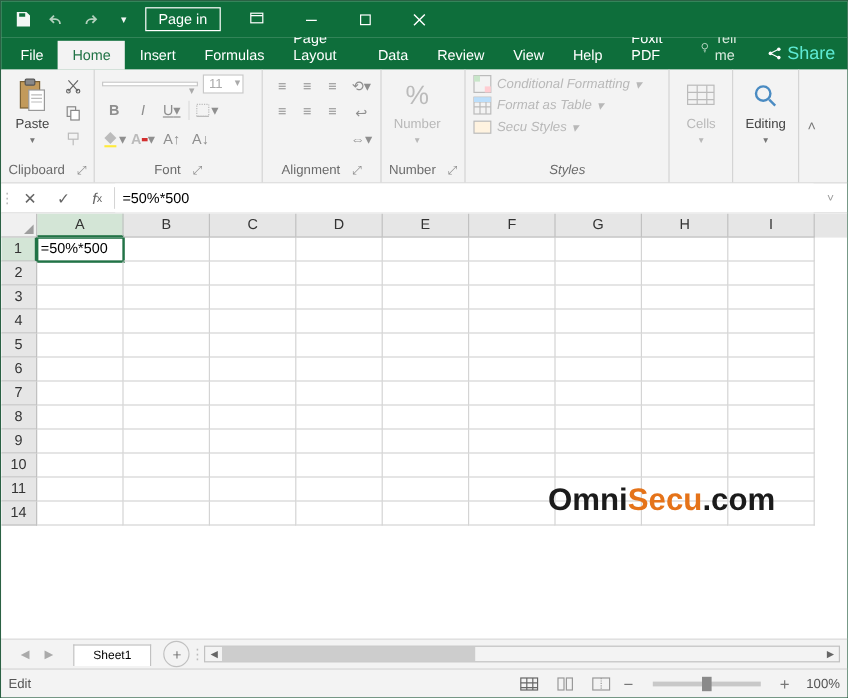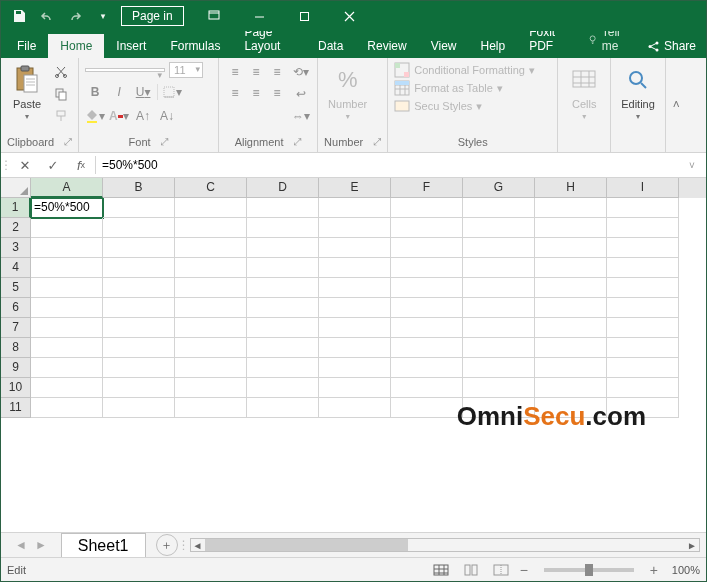--- a/index.html
+++ b/index.html
@@ -14,21 +14,21 @@
 .signin-btn { border: 1px solid #fff; padding: 2px 10px; font-size: 12px; color: #fff; margin-right: 8px; }
 .win-controls { display: flex; }
 .win-btn { width: 45px; height: 30px; display: flex; align-items: center; justify-content: center; color: #fff; }
 
 
 .tabbar { height: 27px; background: #0e6e3b; display: flex; align-items: flex-end; padding-left: 4px; }
 .tab { padding: 5px 12px; font-size: 12px; color: #fff; }
 .tab.active { background: #f3f3f3; color: #217346; font-weight: 400; }
 .tab.file { color: #fff; }
 .tellme { display: flex; align-items: center; gap: 4px; padding: 5px 8px; font-size: 12px; color: #d8eadd; margin-top: 28px; }
-.share { margin-left: auto; display: flex; align-items: center; gap: 4px; padding: 5px 10px; font-size: 12px; color: #ffffff; }
+.share { margin-left: auto; display: flex; align-items: center; gap: 4px; padding: 5px 10px; font-size: 15px; color: #5eead4; }
 
 
 .ribbon { height: 95px; background: #f3f3f3; border-bottom: 1px solid #d4d4d4; display: flex; }
 .group { border-right: 1px solid #d4d4d4; display: flex; flex-direction: column; padding: 4px 6px 2px; }
 .group-body { flex: 1; display: flex; gap: 4px; align-items: flex-start; }
 .group-label { text-align: center; font-size: 11px; color: #6b6b6b; padding-bottom: 2px; display: flex; align-items: center; justify-content: center; gap: 10px; }
 .group-label .dlg { font-size: 10px; color: #8f8f8f; }
 .big-btn { display: flex; flex-direction: column; align-items: center; font-size: 11px; color: #444; gap: 2px; padding: 2px 4px; }
 .big-btn.disabled, .disabled { color: #b8b8b8; }
 .icon-box { width: 32px; height: 32px; display: flex; align-items: center; justify-content: center; }
@@ -67,21 +67,21 @@
 
 
 .watermark { position: absolute; right: 60px; bottom: 100px; text-align: right; font-family: Arial, sans-serif; pointer-events: none; }
 .wm-main { font-size: 26px; font-weight: 700; color: #1b1b1b; }
 .wm-main .orange { color: #e57319; }
 .wm-sub { font-family: "Comic Sans MS", cursive; color: #e57319; font-size: 18px; margin-top: -2px; }
 
 
 .tabstrip { height: 25px; background: #f3f3f3; border-top: 1px solid #d4d4d4; display: flex; align-items: center; font-size: 12px; }
 .ts-nav { display: flex; gap: 8px; padding: 0 14px; color: #aaa; }
-.sheet-tab { padding: 3px 16px; border: 1px solid #c1c1c1; border-bottom: none; background: #fff; font-size: 16px; margin-bottom: -1px; }
+.sheet-tab { padding: 3px 16px; border: 1px solid #c1c1c1; border-bottom: none; background: #fff; font-size: 10px; margin-bottom: -1px; }
 .add-sheet { width: 22px; height: 22px; display: flex; align-items: center; justify-content: center; margin-left: 10px; border: 1px solid #c1c1c1; border-radius: 50%; color: #666; font-size: 12px; }
 .hscroll { flex: 1; margin: 0 6px; height: 14px; border: 1px solid #c1c1c1; position: relative; display: flex; align-items: center; }
 .hscroll .thumb { position: absolute; left: 14px; width: 40%; top: 0; bottom: 0; background: #cdcdcd; }
 .hscroll .arr { width: 14px; text-align: center; font-size: 10px; color: #666; z-index: 1; }
 
 
 .status { height: 24px; background: #f3f3f3; border-top: 1px solid #d4d4d4; display: flex; align-items: center; font-size: 11px; color: #555; padding: 0 6px; gap: 8px; }
 .status .spacer { flex: 1; }
 .view-btn { width: 22px; height: 18px; display: flex; align-items: center; justify-content: center; color: #666; }
 .zoom-slider { width: 90px; height: 4px; background: #c8c8c8; position: relative; margin: 0 8px; }
@@ -275,21 +275,21 @@
           <span>Number</span>
           <span style="font-size:8px;">▾</span>
         </div>
       </div>
       <div class="group-label">
           <span>Number</span>
           <span class="dlg">⤢</span>
         </div>
     </div>
 
-    <div class="group" style="min-width:170px;">
+    <div class="group" style="min-width:170px;font-style:italic;">
       <div class="group-body">
         <div class="styles-rows">
           <div class="style-row"><svg width="16" height="16" viewBox="0 0 16 16">
                 <rect x="1" y="1" width="14" height="14" fill="none" stroke="#bbb"></rect>
                 <rect x="1" y="1" width="5" height="5" fill="#c8e6c9"></rect>
                 <rect x="10" y="10" width="5" height="5" fill="#ffcdd2"></rect>
               </svg><span>Conditional Formatting</span> ▾</div>
           <div class="style-row"><svg width="16" height="16" viewBox="0 0 16 16">
                 <rect x="1" y="1" width="14" height="14" fill="none" stroke="#bbb"></rect>
                 <path stroke="#bbb" d="M1 5h14M1 9h14M6 1v14M11 1v14"></path>
@@ -498,20 +498,32 @@
           <div class="cell" style="width: 72px;"></div>
           <div class="cell" style="width: 72px;"></div>
           <div class="cell" style="width: 72px;"></div>
           <div class="cell" style="width: 72px;"></div>
           <div class="cell" style="width: 72px;"></div>
           <div class="cell" style="width: 72px;"></div>
           <div class="cell" style="width: 72px;"></div>
           <div class="cell" style="width: 72px;"></div>
           <div class="cell" style="width: 72px;"></div>
         </div>
+        <div class="row">
+          <div class="row-h">14</div>
+          <div class="cell" style="width: 72px;"></div>
+          <div class="cell" style="width: 72px;"></div>
+          <div class="cell" style="width: 72px;"></div>
+          <div class="cell" style="width: 72px;"></div>
+          <div class="cell" style="width: 72px;"></div>
+          <div class="cell" style="width: 72px;"></div>
+          <div class="cell" style="width: 72px;"></div>
+          <div class="cell" style="width: 72px;"></div>
+          <div class="cell" style="width: 72px;"></div>
+        </div>
         <div class="watermark">
         <div class="wm-main"><span>Omni</span><span class="orange">Secu</span><span>.com</span></div>
       </div>
     </div>
   </div>
 
   <div class="tabstrip">
     <div class="ts-nav">
       <span>◄</span>
       <span>►</span>

